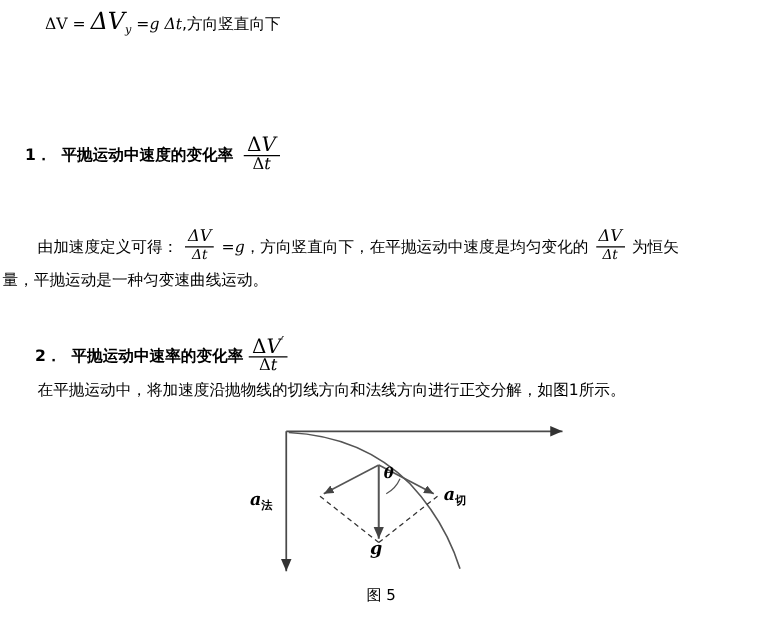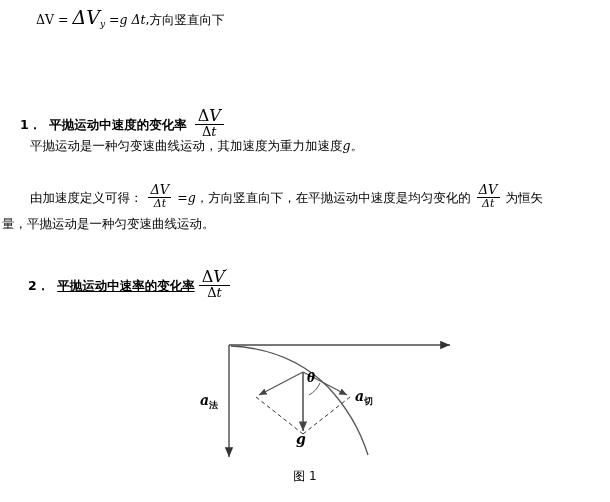--- a/index.html
+++ b/index.html
@@ -147,50 +147,50 @@
 
   <div class="line" style="left:20px; top:108px;">
     <span class="cn bold">1．</span>
     <span class="cn bold" style="margin-left:4px;">平抛运动中速度的变化率</span>
     <span class="bigfrac" style="vertical-align:-7px; margin-left:4px;">
       <span class="num"><span class="dl">Δ</span><span>V</span></span>
       <span class="den"><span class="dl">Δ</span><span>t</span></span>
     </span>
   </div>
 
-  <div class="line" style="left:30px; top:140px;">
-    <span class="cn">平抛运动是一种匀变速曲线运动，其加速度为重力加速度</span><span class="mi">g</span><span class="cn">。</span>
-  </div>
 
   <div class="line" style="left:30px; top:183px;">
     <span class="cn">由加速度定义可得：</span>
     <span class="frac">
       <span class="num">ΔV</span>
       <span class="den">Δt</span>
     </span>
     <span class="mi" style="font-style:normal;">=</span><span class="mi">g</span><span class="cn">，方向竖直向下，在平抛运动中速度是均匀变化的</span>
     <span class="frac">
       <span class="num">ΔV</span>
       <span class="den">Δt</span>
     </span>
     <span class="cn">为恒矢</span>
   </div>
   <div class="line" style="left:2px; top:218px;">
     <span class="cn">量，平抛运动是一种匀变速曲线运动。</span>
   </div>
 
   <div class="line" style="left:28px; top:268px;">
     <span class="cn bold">2．</span>
-    <span class="cn bold" style="margin-left:4px;text-decoration:underline;">平抛运动中速率的变化率</span>
+    <span class="cn bold" style="margin-left:4px;">平抛运动中速率的变化率</span>
     <span class="bigfrac" style="vertical-align:-7px; ">
       <span class="num"><span class="dl">Δ</span><span>V</span><span class="prime">′</span></span>
       <span class="den"><span class="dl">Δ</span><span>t</span></span>
     </span>
   </div>
 
+  <div class="line" style="left:30px; top:306px;">
+    <span class="cn">在平抛运动中，将加速度沿抛物线的切线方向和法线方向进行正交分解，如图1所示。</span>
+  </div>
 
   <div id="figure">
     <svg width="300" height="135" viewBox="0 0 300 135">
       <defs>
         <marker id="arrowSolid" markerWidth="9" markerHeight="9" refX="7" refY="3" orient="auto" markerUnits="strokeWidth">
           <path d="M0,0 L7,3 L0,6 z" fill="#333333"></path>
         </marker>
         <marker id="arrowVec" markerWidth="8" markerHeight="8" refX="6" refY="2.6" orient="auto" markerUnits="strokeWidth">
           <path d="M0,0 L6,2.6 L0,5.2 z" fill="#444444"></path>
         </marker>
@@ -214,15 +214,15 @@
       <path d="M 129 60 A 25 25 0 0 0 140 48" fill="none" stroke="#555555" stroke-width="1"></path>
     </svg>
 
     
     <span class="veclabel" style="left:20px; top:57px;text-align:right;"><span>a</span><span class="sb">法</span></span>
     <span class="veclabel" style="left:175px; top:53px;"><span>a</span><span class="sb">切</span></span>
     <span class="veclabel" style="left:116px; top:96px;">g</span>
     <span class="veclabel" style="left:127px; top:36px; font-size:12px;">θ</span>
   </div>
 
-  <div class="caption">图 1</div>
+  <div class="caption">图 5</div>
 
 </div>
 
 </body></html>

